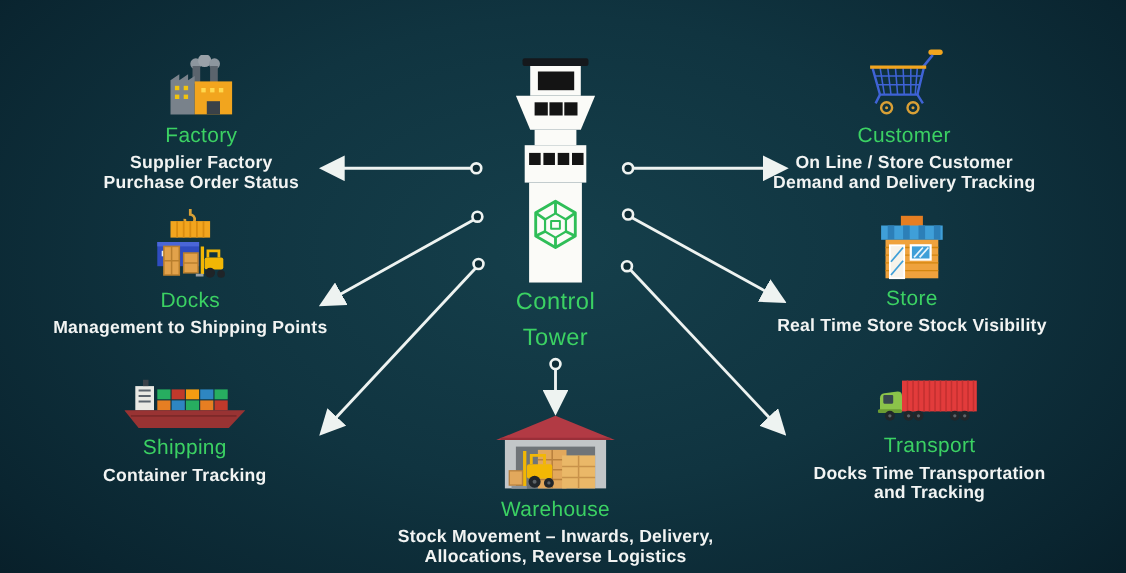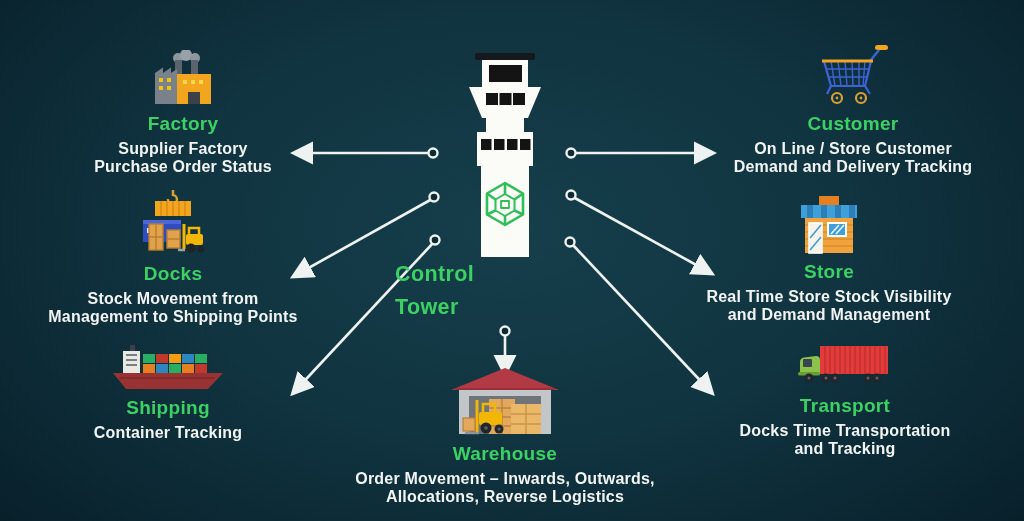--- a/index.html
+++ b/index.html
@@ -5,25 +5,25 @@
   html,body{margin:0;padding:0;background:#04121a;}
   .stage{
     position:relative;width:1024px;height:521px;overflow:hidden;
     background:
       radial-gradient(ellipse 900px 560px at 50% 44%, #153f4b 0%, #103440 38%, #0a2530 68%, #051720 92%, #03101a 100%);
     font-family:"Liberation Sans","DejaVu Sans",sans-serif;
   }
   .arrows{position:absolute;inset:0;z-index:1;}
   .node{position:absolute;z-index:2;display:flex;flex-direction:column;align-items:center;text-align:center;}
   .node .icon{display:block;line-height:0;margin-bottom:5px;}
-  .title{font-size:19px;font-weight:700;color:var(--green,#3bd163);letter-spacing:.3px;margin:2px 0 5px 0;}
+  .title{font-size:19px;font-weight:400;color:var(--green,#3bd163);letter-spacing:.3px;margin:2px 0 5px 0;}
   .desc{font-size:16px;font-weight:600;color:var(--text,#f2f4f3);line-height:18px;letter-spacing:.2px;white-space:nowrap;}
   .tower{position:absolute;left:455px;top:52px;z-index:2;line-height:0;}
-  .tower-label{position:absolute;left:395px;top:258px;width:220px;z-index:2;text-align:left;
-    font-size:21.5px;font-weight:700;color:var(--green,#3bd163);line-height:33px;letter-spacing:.4px;}
+  .tower-label{position:absolute;left:395px;top:258px;width:220px;z-index:2;text-align:center;
+    font-size:21.5px;font-weight:400;color:var(--green,#3bd163);line-height:33px;letter-spacing:.4px;}
 </style>
 </head>
 <body>
 
 <div class="stage">
 
   <svg class="arrows" width="1024" height="521" viewBox="0 0 1024 521">
     <defs>
       <marker id="ah" markerWidth="9" markerHeight="9" viewBox="0 0 10 10" refX="7" refY="5" orient="auto">
         <path d="M0,0 L10,5 L0,10 z" fill="#eef3f1"></path>
@@ -143,21 +143,20 @@
         <line x1="32" y1="49" x2="45" y2="49" stroke="#b97f2e" stroke-width="1.4"></line>
         <line x1="49" y1="34" x2="49" y2="59" stroke="#f2b705" stroke-width="3"></line>
         <line x1="43" y1="60" x2="50" y2="60" stroke="#9aa1a7" stroke-width="2.5"></line>
         <rect x="51" y="44" width="17" height="11" rx="2" fill="#f2b705"></rect>
         <path d="M54,44 v-6 h10 v6" stroke="#f2b705" fill="none" stroke-width="2.5"></path>
         <circle cx="56" cy="58" r="4.5" fill="#1f2428"></circle>
           <circle cx="66" cy="59" r="3.5" fill="#1f2428"></circle>
       </svg>
     </span>
     <div class="title">Docks</div>
-    <div class="desc">Stock Movement from</div>
     <div class="desc">Management to Shipping Points</div>
   </div>
 
   <div class="node" style="left:33px;top:345px;width:270px;">
     <span class="icon">
       <svg width="110" height="45" viewBox="0 0 110 45">
         <rect x="10" y="6" width="17" height="22" fill="#e9e9e4"></rect>
         <g stroke="#5b646d" stroke-width="1.6">
             <line x1="13" y1="10" x2="24" y2="10"></line>
             <line x1="13" y1="15" x2="24" y2="15"></line>
@@ -177,21 +176,21 @@
             <rect x="82" y="19" width="12" height="9" fill="#c0392b"></rect>
         </g>
         <polygon points="0,28 110,28 95,44 13,44" fill="#993333"></polygon>
         <line x1="6" y1="33" x2="102" y2="33" stroke="#7d2929" stroke-width="1.6"></line>
       </svg>
     </span>
     <div class="title">Shipping</div>
     <div class="desc">Container Tracking</div>
   </div>
 
-  <div class="node" style="left:708px;top:44px;width:290px;">
+  <div class="node" style="left:677px;top:44px;width:290px;">
     <span class="icon">
       <svg width="80" height="62" viewBox="0 0 80 62">
         <rect x="62" y="1" width="13" height="5" rx="2.5" fill="#f2a51e"></rect>
         <line x1="66" y1="6" x2="57" y2="17" stroke="#3f63d6" stroke-width="2.4"></line>
         <polygon points="11,17 58,17 52,42 18,42" fill="none" stroke="#3f63d6" stroke-width="2.2"></polygon>
         <g stroke="#3f63d6" stroke-width="1.4">
           <line x1="18" y1="17" x2="22" y2="42"></line>
             <line x1="25" y1="17" x2="28" y2="42"></line>
             <line x1="32" y1="17" x2="34" y2="42"></line>
             <line x1="39" y1="17" x2="40" y2="42"></line>
@@ -238,21 +237,20 @@
           </g>
         <rect x="31" y="27" width="18" height="13" fill="#3f9fd8" stroke="#ffffff" stroke-width="2"></rect>
         <g stroke="#eaf4fb" stroke-width="1.6">
             <line x1="34" y1="38" x2="42" y2="29"></line>
             <line x1="39" y1="38" x2="47" y2="29"></line>
           </g>
       </svg>
     </span>
     <div class="title">Store</div>
     <div class="desc">Real Time Store Stock Visibility</div>
-    <div class="desc">and Demand Management</div>
   </div>
 
   <div class="node" style="left:700px;top:344px;width:290px;text-align:right;">
     <span class="icon">
       <svg width="94" height="44" viewBox="0 0 94 44">
         <rect x="22" y="2" width="68" height="28" fill="#e23b3b"></rect>
         <g stroke="#c23030" stroke-width="1.4">
           <line x1="27" y1="2" x2="27" y2="30"></line>
             <line x1="32" y1="2" x2="32" y2="30"></line>
             <line x1="37" y1="2" x2="37" y2="30"></line>
@@ -280,21 +278,21 @@
           <circle cx="37" cy="34" r="1.5" fill="#5c6368"></circle>
           <circle cx="70" cy="34" r="1.5" fill="#5c6368"></circle>
           <circle cx="79" cy="34" r="1.5" fill="#5c6368"></circle>
       </svg>
     </span>
     <div class="title">Transport</div>
     <div class="desc">Docks Time Transportation</div>
     <div class="desc">and Tracking</div>
   </div>
 
-  <div class="node" style="left:345px;top:366px;width:320px;justify-content:space-between;">
+  <div class="node" style="left:345px;top:376px;width:320px;justify-content:space-between;">
     <span class="icon">
       <svg width="112" height="70" viewBox="0 0 112 70">
         <rect x="10" y="24" width="92" height="44" fill="#c2c6c8"></rect>
         <rect x="20" y="30" width="72" height="38" fill="#6f7478"></rect>
         <g>
           <rect x="40" y="33" width="26" height="35" fill="#e2a85c"></rect>
           <g stroke="#b9813d" stroke-width="1.4">
               <line x1="40" y1="42" x2="66" y2="42"></line>
               <line x1="40" y1="51" x2="66" y2="51"></line>
               <line x1="40" y1="60" x2="66" y2="60"></line>
@@ -314,17 +312,17 @@
         <rect x="14" y="52" width="12" height="13" fill="#e2a85c" stroke="#b9813d" stroke-width="1.2"></rect>
         <rect x="30" y="46" width="23" height="13" rx="2" fill="#f2b705"></rect>
         <path d="M34,46 v-8 h12 v8" stroke="#f2b705" fill="none" stroke-width="2.6"></path>
         <circle cx="37" cy="62" r="5.5" fill="#21262a"></circle>
           <circle cx="50" cy="63" r="4.5" fill="#21262a"></circle>
         <circle cx="37" cy="62" r="1.8" fill="#5c6368"></circle>
           <circle cx="50" cy="63" r="1.5" fill="#5c6368"></circle>
       </svg>
     </span>
     <div class="title">Warehouse</div>
-    <div class="desc">Order Movement – Inwards, Outwards,</div>
+    <div class="desc">Stock Movement – Inwards, Delivery,</div>
     <div class="desc">Allocations, Reverse Logistics</div>
   </div>
 
 </div>
 
 </body></html>

